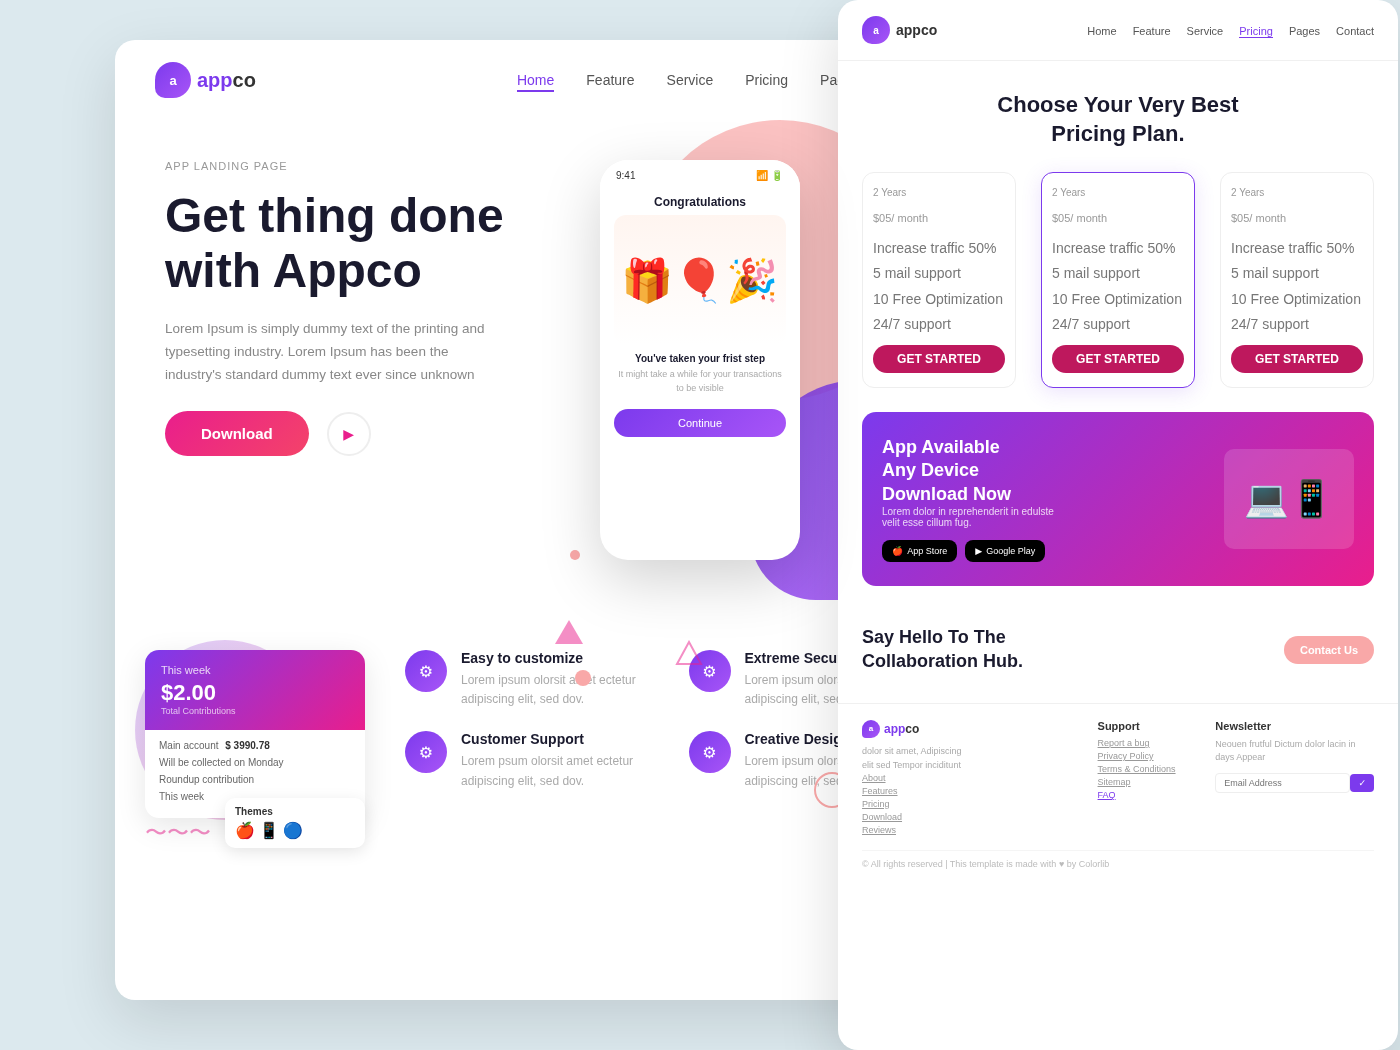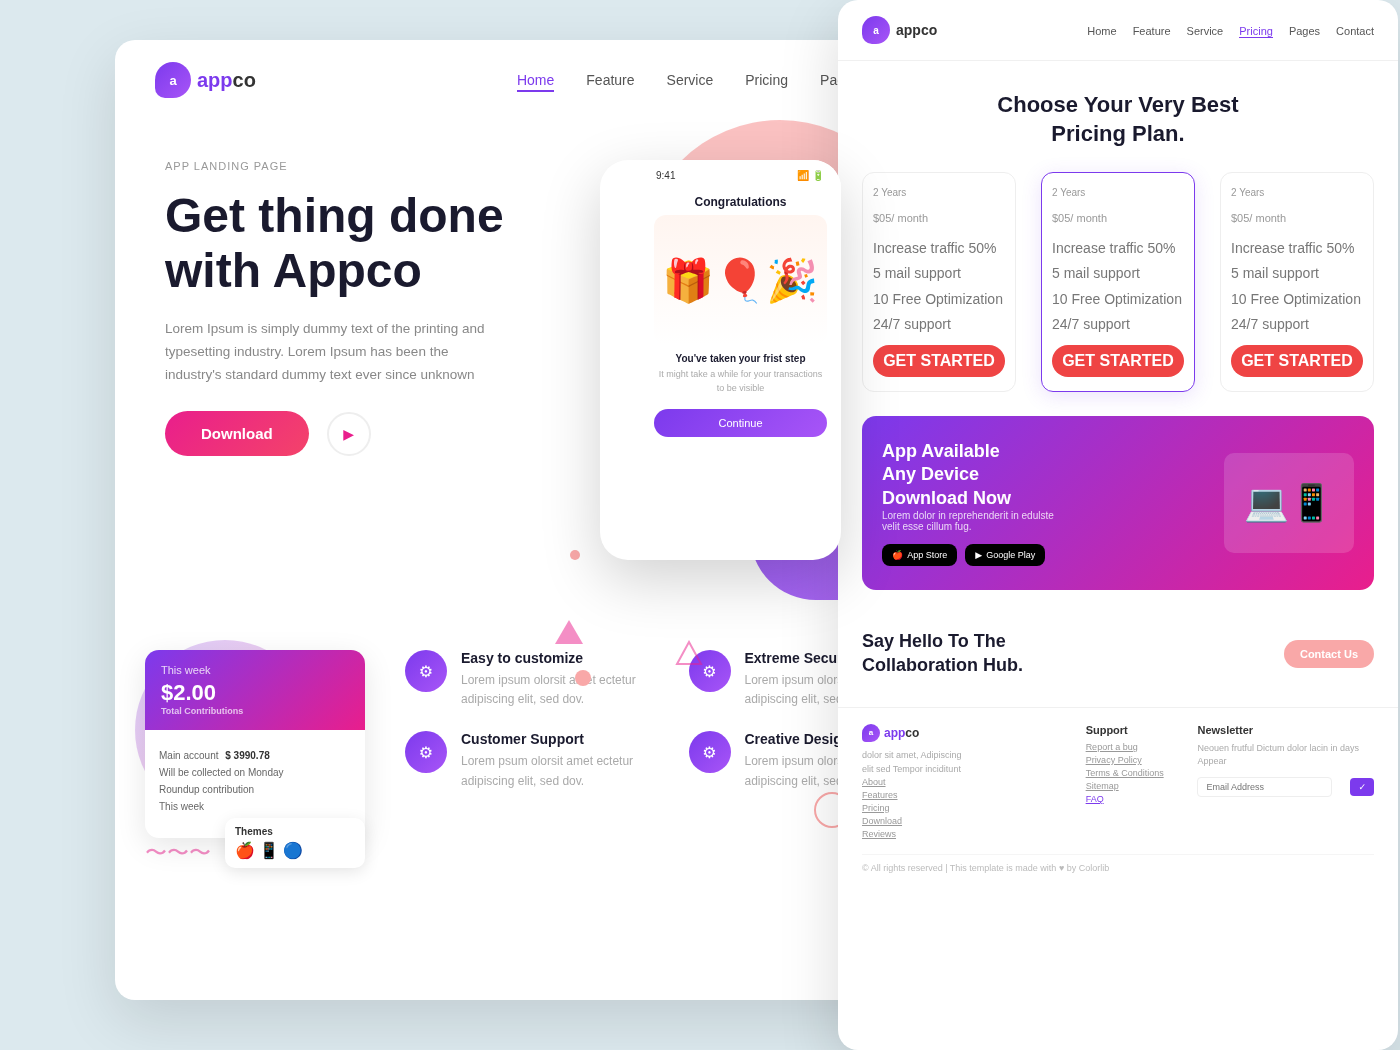--- a/index.html
+++ b/index.html
@@ -169,28 +169,27 @@
       background: linear-gradient(135deg, #7c3aed, #a855f7);
       border-radius: 50% 30% 50% 30%;
       bottom: 60px;
       right: 30px;
       opacity: 0.85;
     }
     .phone-mockup {
       position: absolute;
       top: 60px;
       left: 60px;
-      width: 241px;
+      width: 200px;
       height: 400px;
       background: white;
       border-radius: 28px;
       box-shadow: 0 20px 60px rgba(0,0,0,0.18);
       overflow: hidden;
       z-index: 2;
-      padding-left: 40px;
     }
     .phone-status-bar {
       background: white;
       padding: 10px 16px 6px;
       display: flex;
       justify-content: space-between;
       align-items: center;
       font-size: 10px;
       color: #333;
     }
@@ -289,24 +288,23 @@
       opacity: 0.8;
       margin-bottom: 4px;
     }
     .dashboard-amount {
       font-size: 22px;
       font-weight: 700;
     }
     .dashboard-sub {
       font-size: 9px;
       opacity: 0.7;
-      font-weight: bold;
     }
     .dashboard-body {
-      padding: 20px 14px;
+      padding: 10px 14px;
     }
     .dashboard-row {
       font-size: 10px;
       color: #666;
       margin-bottom: 6px;
     }
 
     
     .back-nav {
       display: flex;
@@ -392,26 +390,26 @@
       color: #999;
     }
     .pricing-features {
       font-size: 14px;
       color: #777;
       margin: 8px 0;
       line-height: 1.8;
     }
     .pricing-btn {
       width: 100%;
-      background: #ef4444;
+      background: #be185d;
       color: white;
       border: none;
       border-radius: 20px;
       padding: 7px 0;
-      font-size: 16px;
+      font-size: 12px;
       font-weight: 600;
       cursor: pointer;
     }
 
     
     .app-banner {
       background: linear-gradient(135deg, #7c3aed 0%, #e91e8c 100%);
       margin: 0 24px;
       border-radius: 14px;
       padding: 24px 20px;
@@ -499,21 +497,21 @@
     .footer-link {
       font-size: 9px;
       color: #999;
       display: block;
       margin-bottom: 3px;
     }
     .footer-link.active { color: #7c3aed; }
     .footer-newsletter {
       display: flex;
       align-items: center;
-      gap: 18px;
+      gap: 0;
     }
     .newsletter-input {
       flex: 1;
       border: 1px solid #eee;
       border-radius: 4px;
       padding: 4px 8px;
       font-size: 9px;
       color: #999;
     }
     .newsletter-btn {

